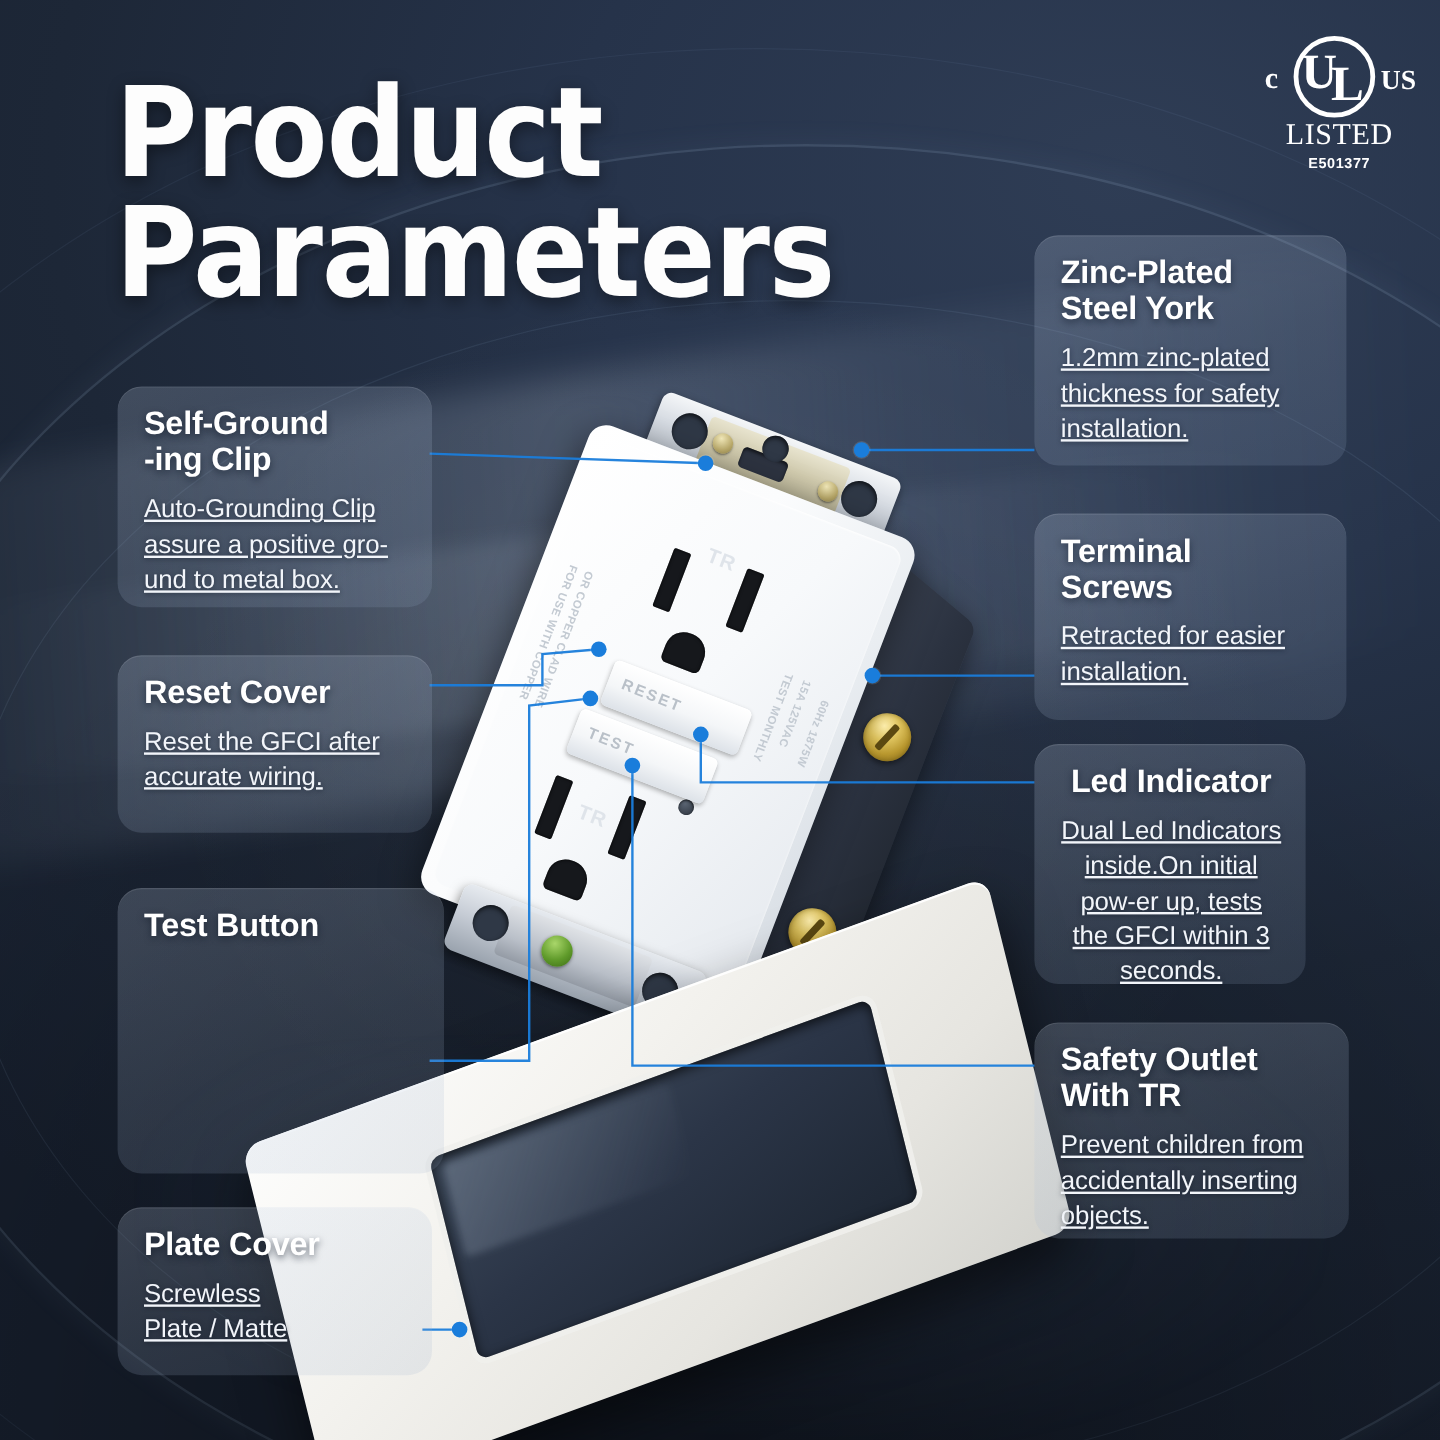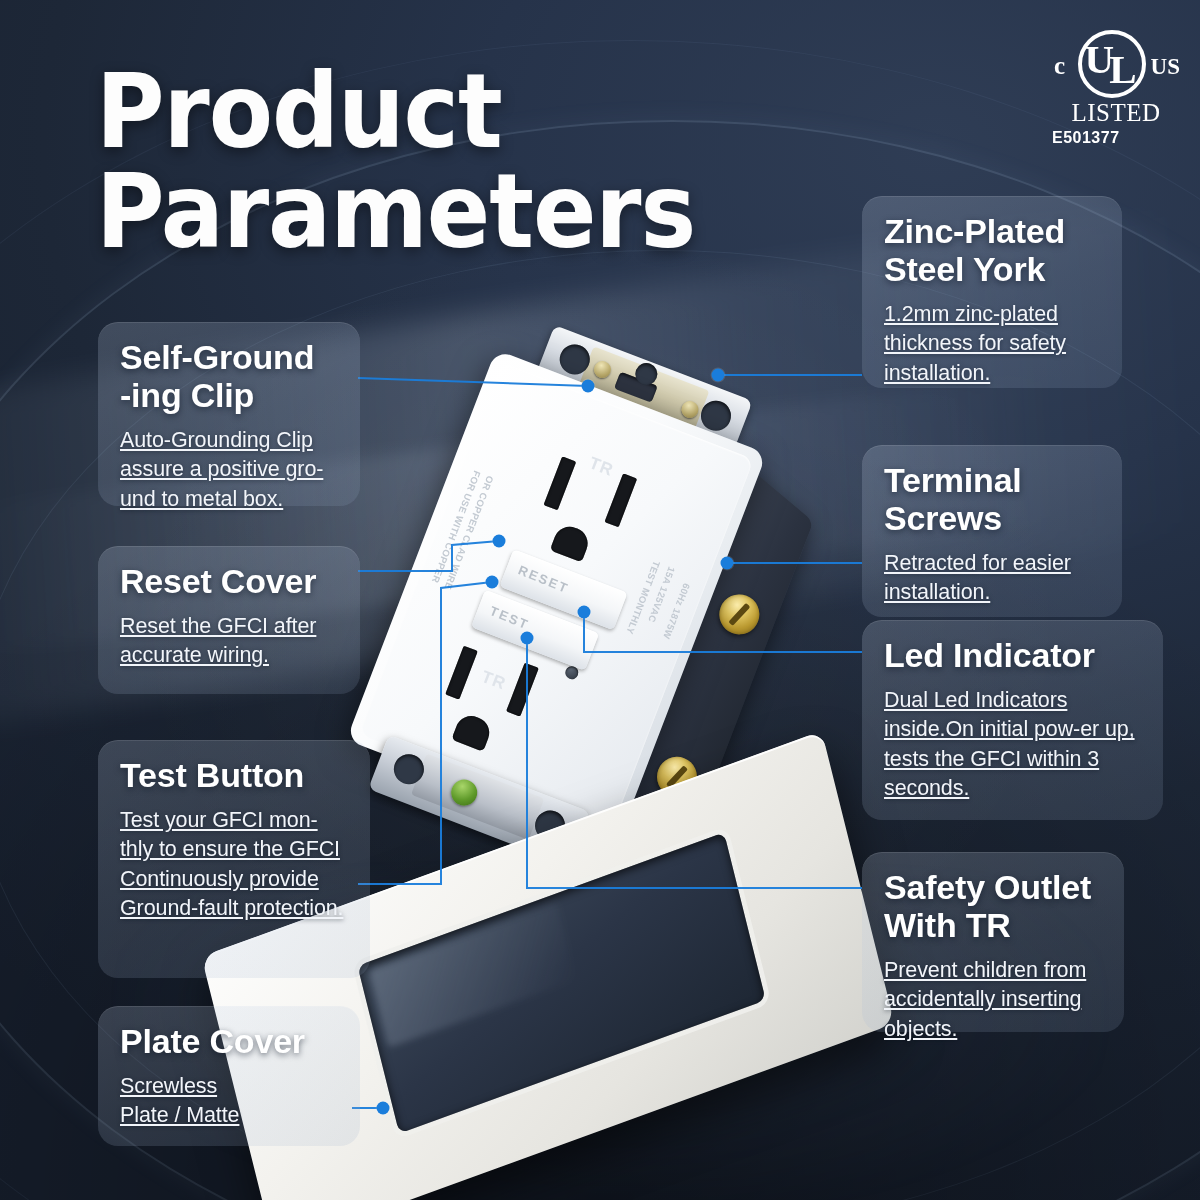--- a/index.html
+++ b/index.html
@@ -63,22 +63,22 @@
     font-family:"Liberation Serif", serif;font-weight:bold;font-size:41px;
     letter-spacing:-1px;color:#fff;display:flex;align-items:center;justify-content:center;
     line-height:1;
   }
   .ul-letters span.u{position:relative;top:-5px;}
   .ul-letters span.l{position:relative;top:5px;left:-4px;}
   .ul-c{position:absolute;left:2px;top:24px;font-size:25px;font-weight:bold;font-family:"Liberation Serif",serif;}
   .ul-us{position:absolute;right:0px;top:26px;font-size:23px;font-weight:bold;font-family:"Liberation Serif",serif;}
   .ul-listed{text-align:center;font-family:"Liberation Serif",serif;font-weight:normal;
     font-size:25px;letter-spacing:.5px;line-height:1;margin-top:-2px;}
-  .ul-code{text-align:left;font-family:"Liberation Sans",sans-serif;font-weight:bold;
-    font-size:16px;letter-spacing:.5px;margin-top:4px;}
+  .ul-code{text-align:center;font-family:"Liberation Sans",sans-serif;font-weight:bold;
+    font-size:12px;letter-spacing:.5px;margin-top:4px;}
 
   
   .title{
     position:absolute;left:96px;top:62px;width:760px;
     color:#fdfdfd;font-weight:bold;font-size:104px;line-height:0.96;
     letter-spacing:-1px;
     font-family:"DejaVu Sans Condensed","Liberation Sans",sans-serif;
     font-stretch:condensed;
     text-shadow:0 4px 14px rgba(0,0,0,0.45);
   }
@@ -89,21 +89,21 @@
   .card{
     position:absolute;
     border-radius:20px;
     background:linear-gradient(160deg, rgba(196,210,232,0.215) 0%, rgba(170,188,214,0.175) 55%, rgba(150,170,200,0.16) 100%);
     box-shadow:inset 0 1px 0 rgba(255,255,255,0.10);
     padding:16px 20px 18px 22px;
     box-sizing:border-box;
   }
   .card h3{
     margin:0 0 12px 0;
-    font-size:34px;font-weight:bold;color:#ffffff;line-height:1.12;
+    font-size:27px;font-weight:bold;color:#ffffff;line-height:1.12;
     letter-spacing:-0.2px;
     text-shadow:0 2px 6px rgba(10,18,32,0.55);
   }
   .card p{
     margin:0;
     font-size:21.5px;color:#f2f5fa;line-height:1.36;
     letter-spacing:-0.1px;
     text-shadow:0 1px 4px rgba(10,18,32,0.5);
     text-decoration:underline;
   }
@@ -428,39 +428,38 @@
     <p>Auto-Grounding Clip assure a positive gro-und to metal box.</p>
   </div>
 
   <div class="card" style="left:98px;top:546px;width:262px;height:148px;">
     <h3>Reset Cover</h3>
     <p>Reset the GFCI after accurate wiring.</p>
   </div>
 
   <div class="card" style="left:98px;top:740px;width:272px;height:238px;">
     <h3>Test Button</h3>
-    <p>Test your GFCI mon-thly to ensure the GFCI Continuously provide Ground-fault protection.</p>
   </div>
 
   <div class="card" style="left:98px;top:1006px;width:262px;height:140px;">
     <h3>Plate Cover</h3>
     <p><span>Screwless</span><br><span>Plate / Matte</span></p>
   </div>
 
   <div class="card" style="left:862px;top:196px;width:260px;height:192px;">
     <h3><span>Zinc-Plated</span><br><span>Steel York</span></h3>
     <p>1.2mm zinc-plated thickness for safety installation.</p>
   </div>
 
-  <div class="card" style="left:862px;top:445px;width:260px;height:172px;">
+  <div class="card" style="left:862px;top:428px;width:260px;height:172px;">
     <h3><span>Terminal</span><br><span>Screws</span></h3>
     <p>Retracted for easier installation.</p>
   </div>
 
-  <div class="card" style="left:862px;top:620px;width:301px;height:200px;">
+  <div class="card" style="left:862px;top:620px;width:226px;height:200px;text-align:center;">
     <h3>Led Indicator</h3>
     <p>Dual Led Indicators inside.On initial pow-er up, tests the GFCI within 3 seconds.</p>
   </div>
 
   <div class="card" style="left:862px;top:852px;width:262px;height:180px;">
     <h3><span>Safety Outlet</span><br><span>With TR</span></h3>
     <p>Prevent children from accidentally inserting objects.</p>
   </div>
 
 </div>

